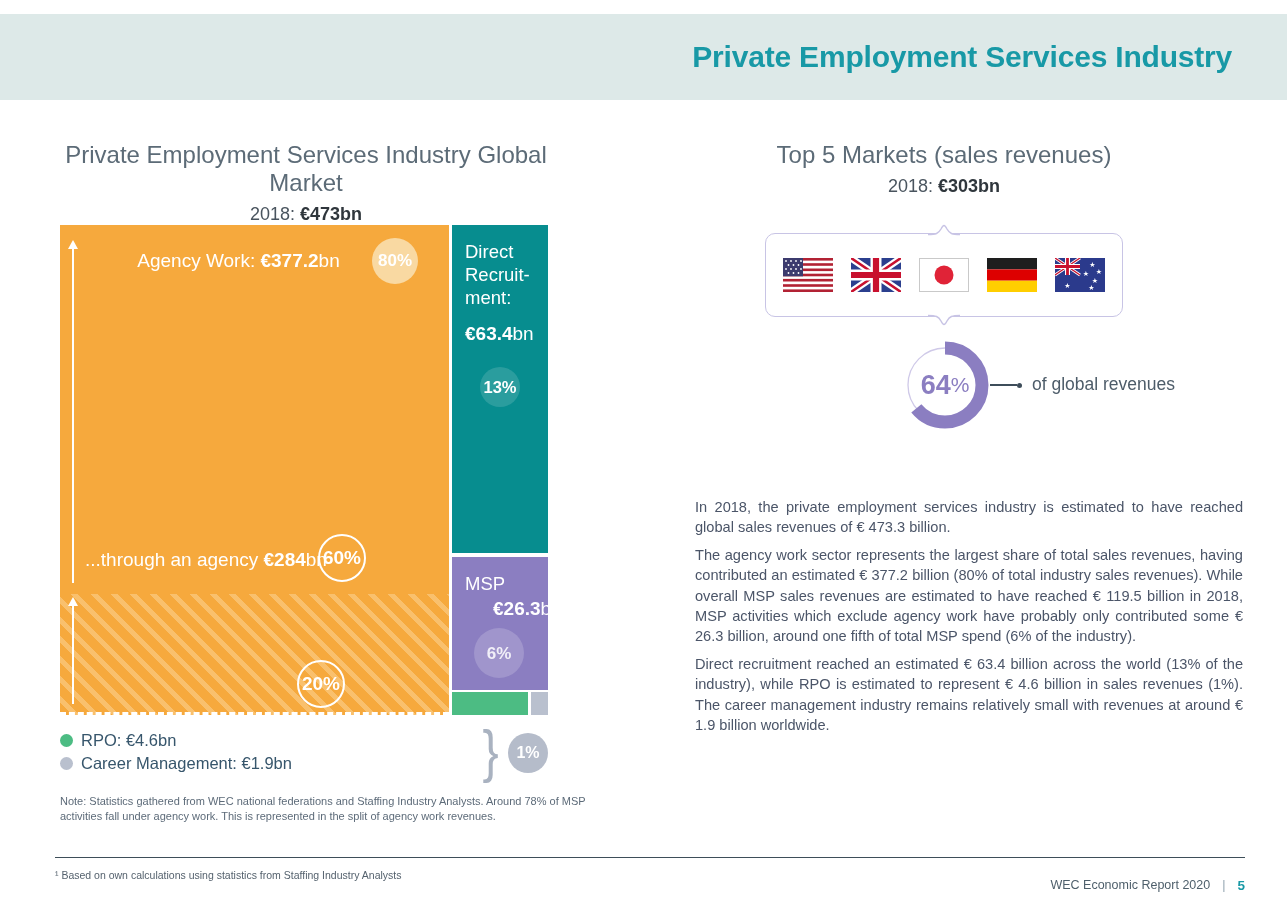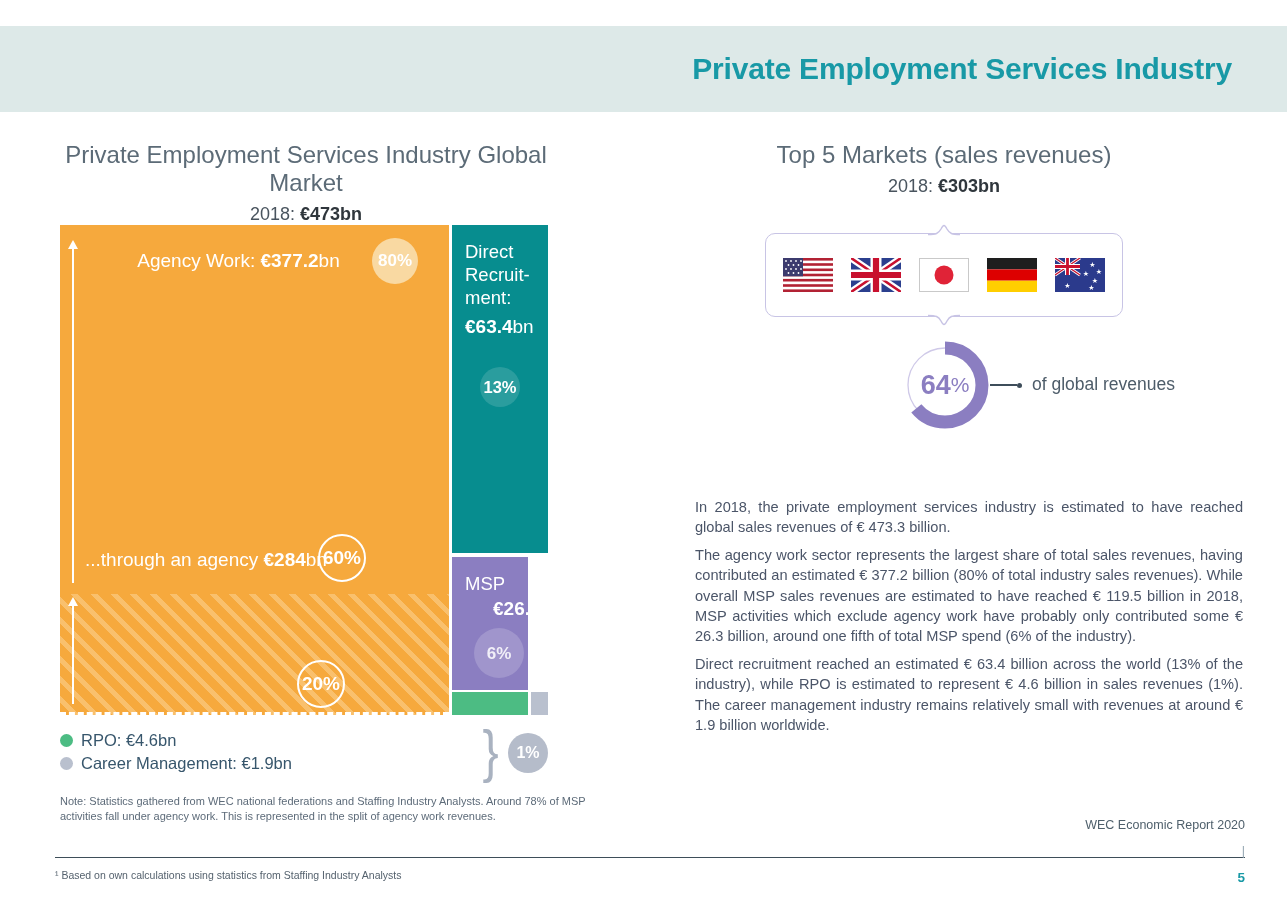--- a/index.html
+++ b/index.html
@@ -2,21 +2,21 @@
 <html><head>
 <meta charset="utf-8">
 <style>
   * { margin:0; padding:0; box-sizing:border-box; }
   html,body { background:#ffffff; }
   .page {
     position:relative; width:1287px; height:908px; background:#ffffff;
     font-family:"Liberation Sans", sans-serif; overflow:hidden;
   }
   
-  .band { position:absolute; left:0; top:26px; width:100%; height:86px; background:#DDE9E8; }
+  .band { position:absolute; left:0; top:14px; width:100%; height:86px; background:#DDE9E8; }
   .band-title {
     position:absolute; right:55px; top:0; height:86px; line-height:86px;
     font-size:30px; font-weight:bold; color:#1899A6; letter-spacing:-0.2px;
   }
   
   .sec-title-wrap { position:absolute; text-align:center; }
   .sec-title { font-size:24px; color:#5C6B77; }
   .sec-sub { margin-top:7px; font-size:18px; color:#49545E; }
   .sec-sub b { color:#2F363C; }
   .left-titles { left:60px; top:141px; width:492px; }
@@ -42,24 +42,24 @@
   .split-label { position:absolute; font-size:19px; color:#fff; white-space:nowrap; }
   .lab-agency { left:25px; top:324px; }
   .ring { border:2px solid #ffffff; background:transparent; font-size:19px;text-align:center; }
   .ring-60 { position:absolute; left:258px; top:309px; width:48px; height:48px; }
   .lab-msp { left:25px; top:80px; }
   .ring-20 { position:absolute; left:237px; top:66px; width:48px; height:48px; }
   .tm-direct {
     position:absolute; left:392px; top:0; width:96px; height:328px; background:#078D8F;
     color:#fff; font-size:18.5px; line-height:23px; padding:15px 8px 0 13px;
   }
-  .tm-direct .val, .tm-msp .val { margin-top:6px; font-size:19px; }
+  .tm-direct .val, .tm-msp .val { margin-top:13px; font-size:19px; }
   .badge-13 { position:absolute; left:28px; top:142px; width:40px; height:40px; background:rgba(255,255,255,0.14); font-size:16.5px; }
   .tm-msp {
-    position:absolute; left:392px; top:332px; width:76px; height:133px; background:#8B7EC1;
+    position:absolute; left:392px; top:332px; width:96px; height:133px; background:#8B7EC1;
     color:#fff; font-size:18.5px; line-height:23px; padding:15px 6px 4px 13px;
   }
   .tm-msp .val { margin-top:2px;margin-left:28px; }
   .badge-6 { position:absolute; left:22px; top:71px; width:50px; height:50px; background:rgba(255,255,255,0.18); color:rgba(255,255,255,0.85); font-size:17px; }
   .tm-rpo { position:absolute; left:392px; top:467px; width:76px; height:23px; background:#4CBC83; }
   .tm-career { position:absolute; left:471px; top:467px; width:17px; height:23px; background:#B9C0CE; }
   
   .legend { position:absolute; left:60px; top:729px; width:418px; text-align:left; font-size:16.5px; color:#37566C; }
   .legend-line { height:23px; line-height:23px; white-space:nowrap; }
   .dot { display:inline-block; width:13px; height:13px; border-radius:50%; margin-right:8px; vertical-align:-1px; }
@@ -85,21 +85,21 @@
   .donut-val span { font-size:21px; font-weight:400; }
   .connector { position:absolute; left:990px; top:384px; width:27px; height:2px; background:#3E4D5A; }
   .connector::after { content:""; position:absolute; right:-5px; top:-1.5px; width:5px; height:5px; border-radius:50%; background:#3E4D5A; }
   .donut-label { position:absolute; left:1032px; top:374px; font-size:17.5px; color:#4D5C69; }
   
   .article { position:absolute; left:695px; top:497px; width:548px; }
   .article p { margin:0 0 7px; text-align:justify; font-size:14.6px; line-height:20.4px; color:#4B5568; }
   
   .rule { position:absolute; left:55px; right:42px; top:857px; height:1px; background:#3E4E59; }
   .footnote { position:absolute; left:55px; top:869px; font-size:10.5px; color:#55626E; }
-  .pageinfo { position:absolute; right:42px; top:818px; font-size:12.5px; color:#4E5F6B; display:flex; align-items:flex-end; gap:12px;flex-direction:column; }
+  .pageinfo { position:absolute; right:42px; top:878px; font-size:12.5px; color:#4E5F6B; display:flex; align-items:flex-start; gap:12px; }
   .sep { color:#93A5B1; }
   .page-num { font-weight:bold; color:#1899A6; font-size:13.5px; }
   .star { font-family:"DejaVu Sans", sans-serif; }
 </style>
 </head>
 <body>
 
 <div class="page">
 
   <div class="band">

